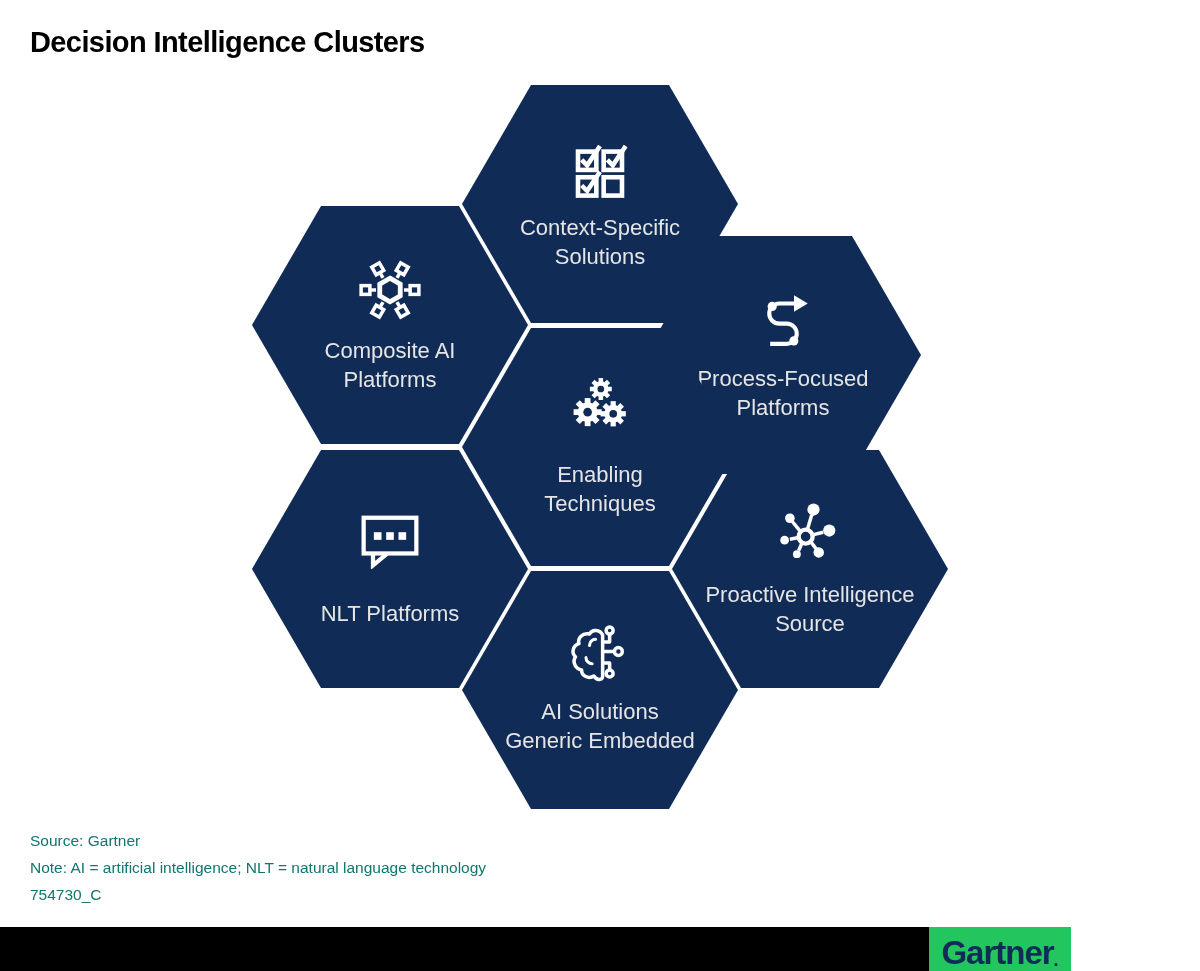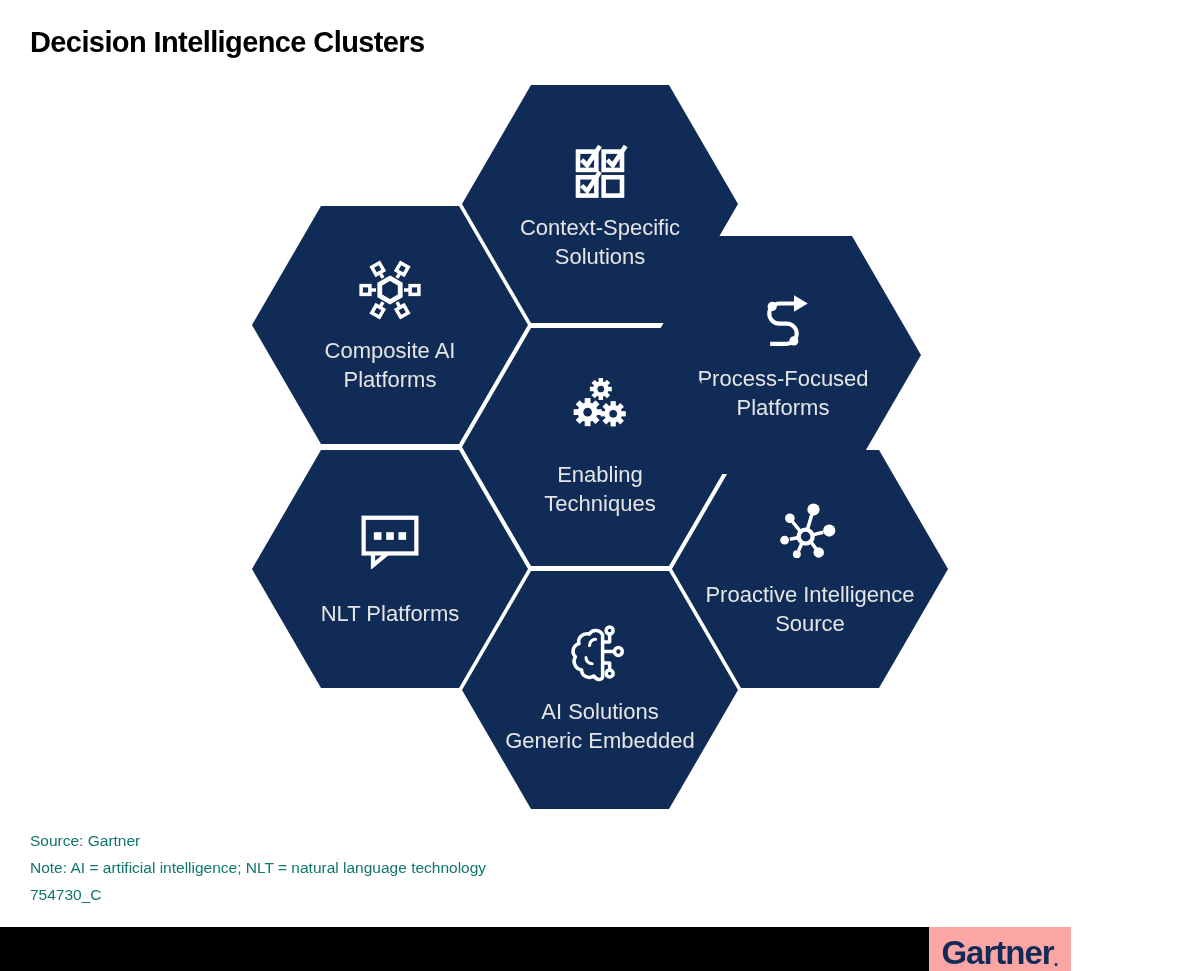--- a/index.html
+++ b/index.html
@@ -28,21 +28,21 @@
   .hex-se{left:672px;top:450px;}
   .hex-bottom{left:462px;top:571px;}
   .footer{
     position:absolute;left:30px;top:827px;
     font-size:15.5px;line-height:27px;color:#0f766e;
   }
   .bottom-bar{
     position:absolute;left:0;bottom:0;width:1200px;height:44px;background:#000;
   }
   .logo-box{
-    position:absolute;right:0;bottom:0;width:142px;height:44px;background:#fca5a5;
+    position:absolute;right:0;bottom:0;width:142px;height:44px;background:#22c55e;
     display:flex;align-items:flex-end;justify-content:center;padding-bottom:2px;box-sizing:border-box;
   }
   .logo-text{
     font-size:33px;font-weight:700;color:#102C56;letter-spacing:-1px;line-height:1;
   }
   .logo-mark{font-size:18px;font-weight:700;color:#102C56;line-height:1;}
 </style>
 </head>
 <body>
 

